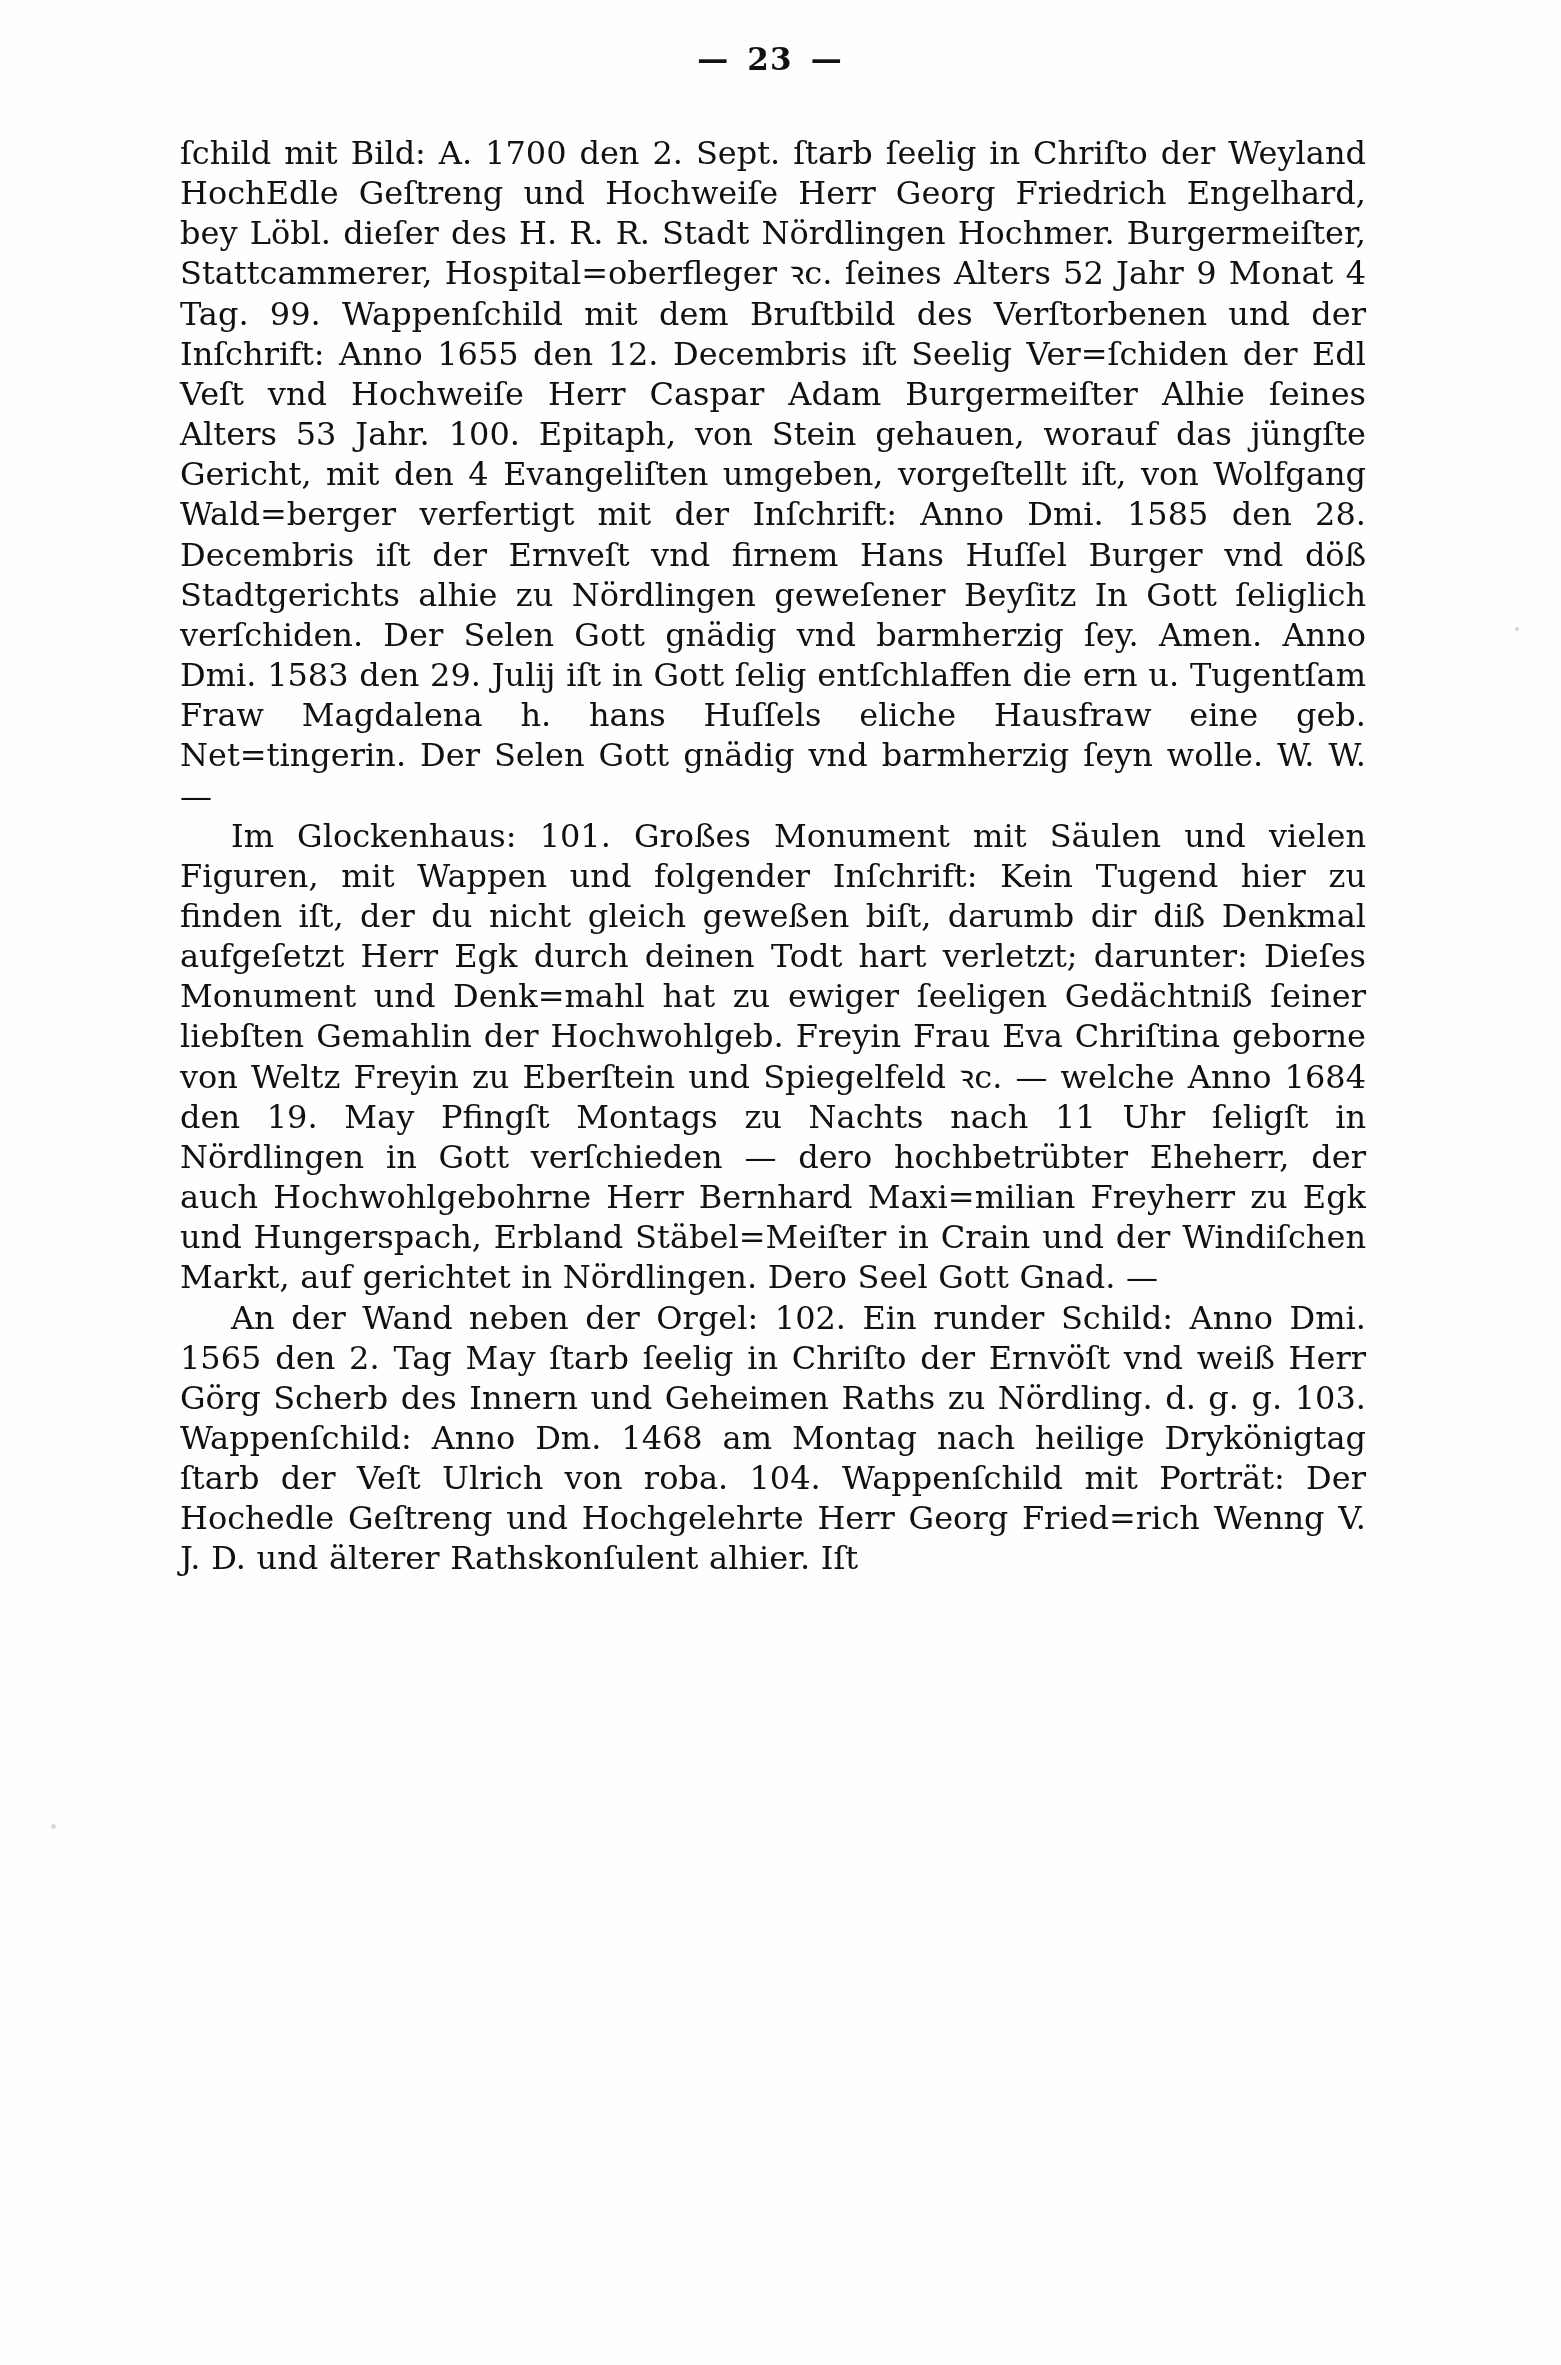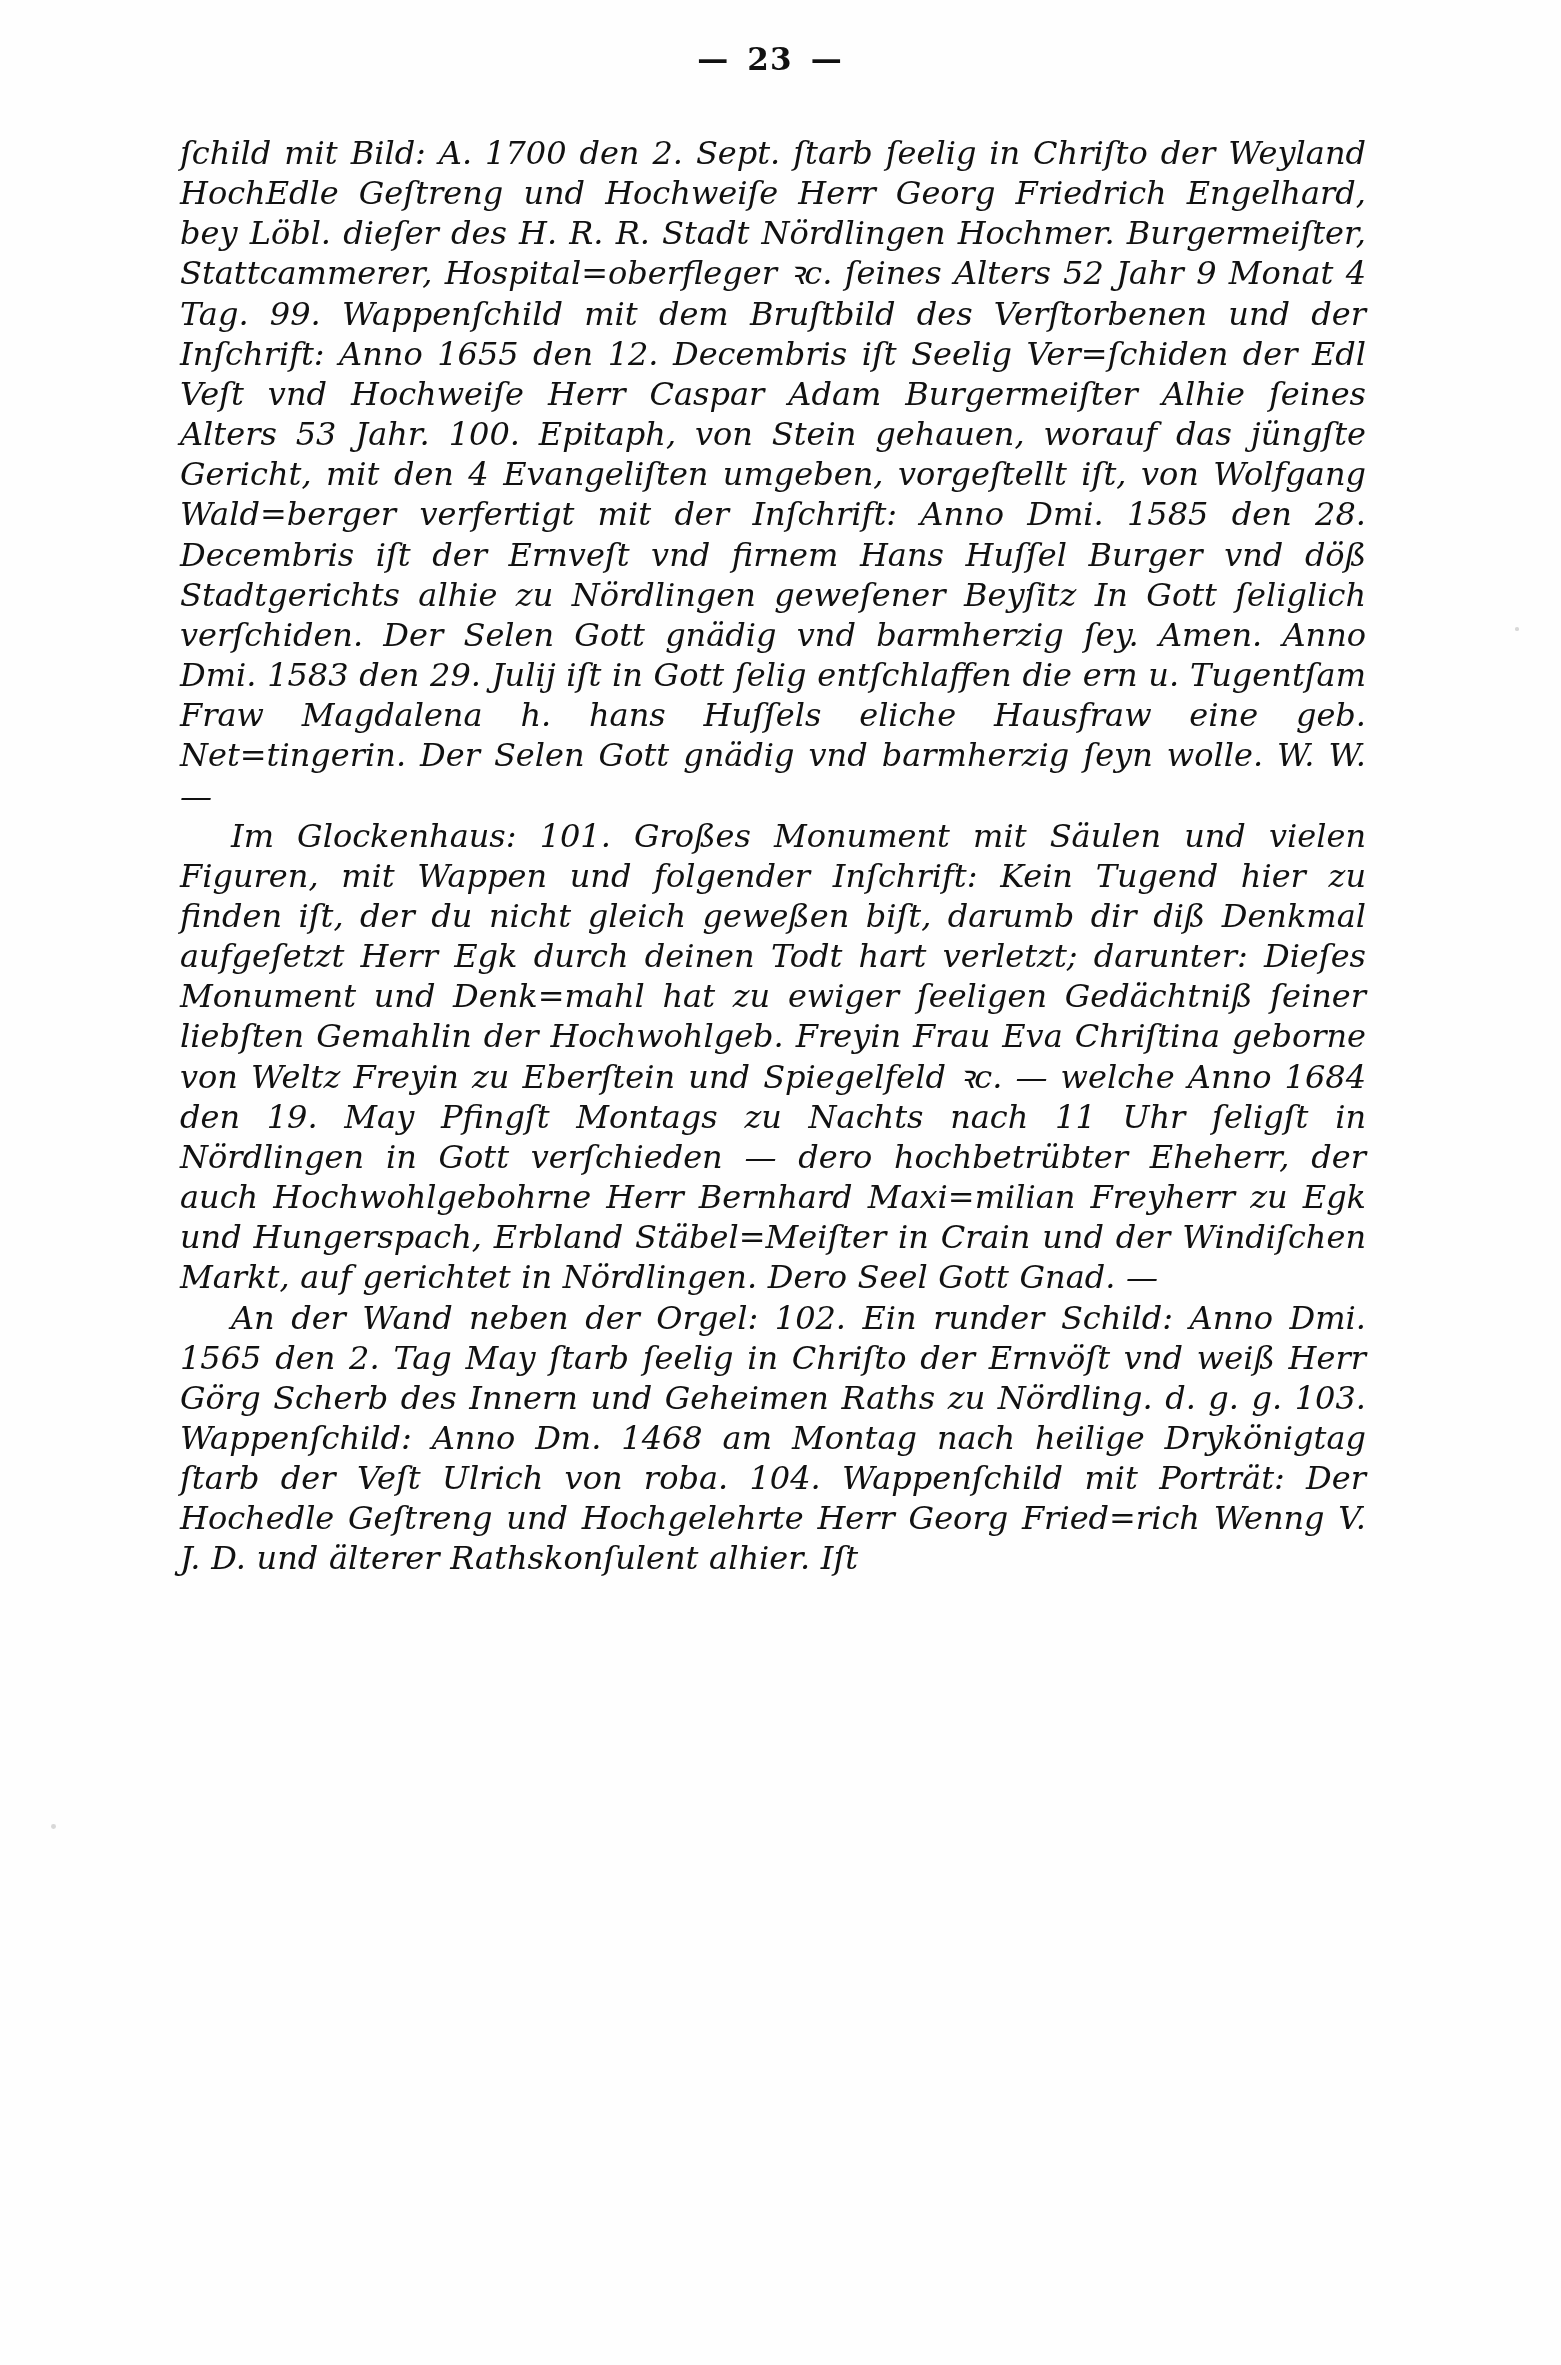--- a/index.html
+++ b/index.html
@@ -48,21 +48,20 @@
   p.para {
     margin: 0;
     font-family: "DejaVu Serif", serif;
     font-size: 32px;
     line-height: 1.255;
     text-align: justify;
     text-justify: inter-word;
     color: #111;
     hyphens: none;
     word-spacing: 0.5px;
-    font-style: italic;
   }
   p.para.indent {
     text-indent: 51px;
   }
   
   .speck {
     position: absolute;
     background: #d8d8d8;
     border-radius: 50%;
   }

